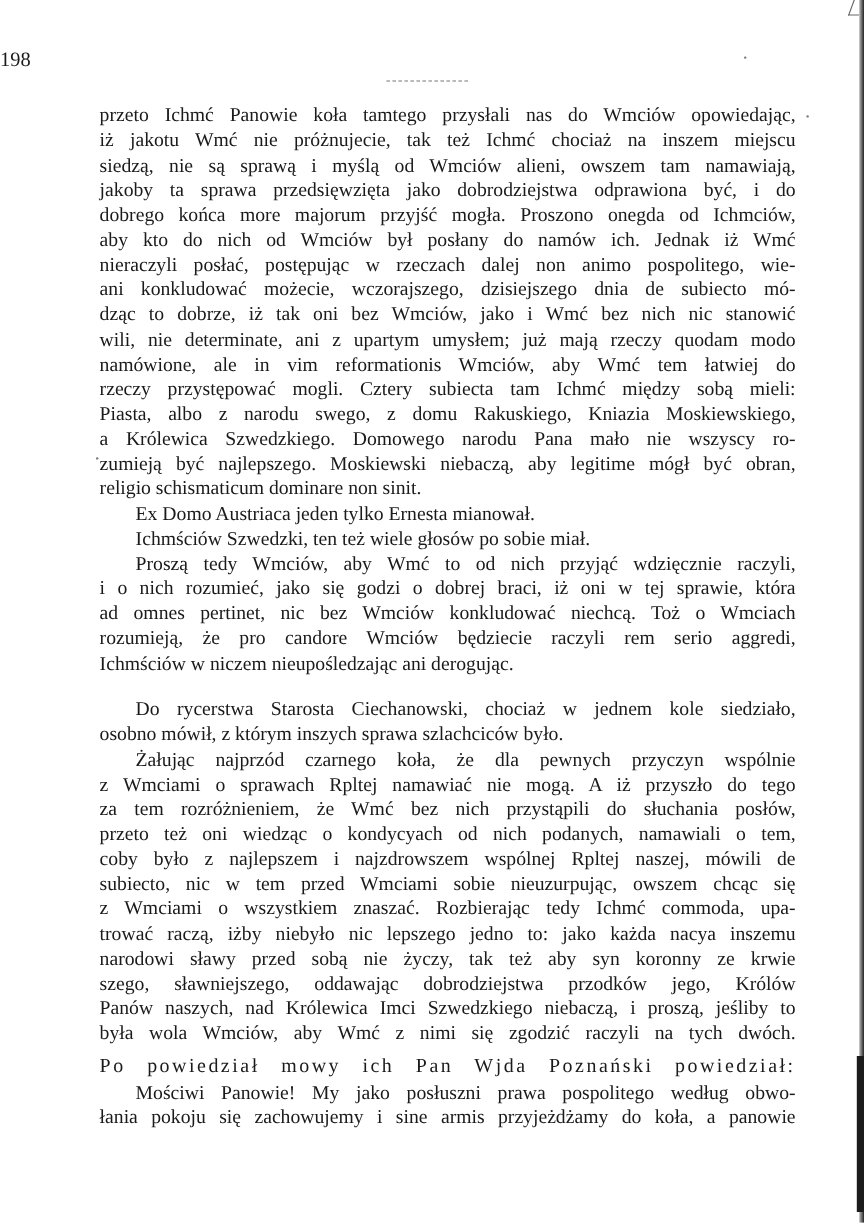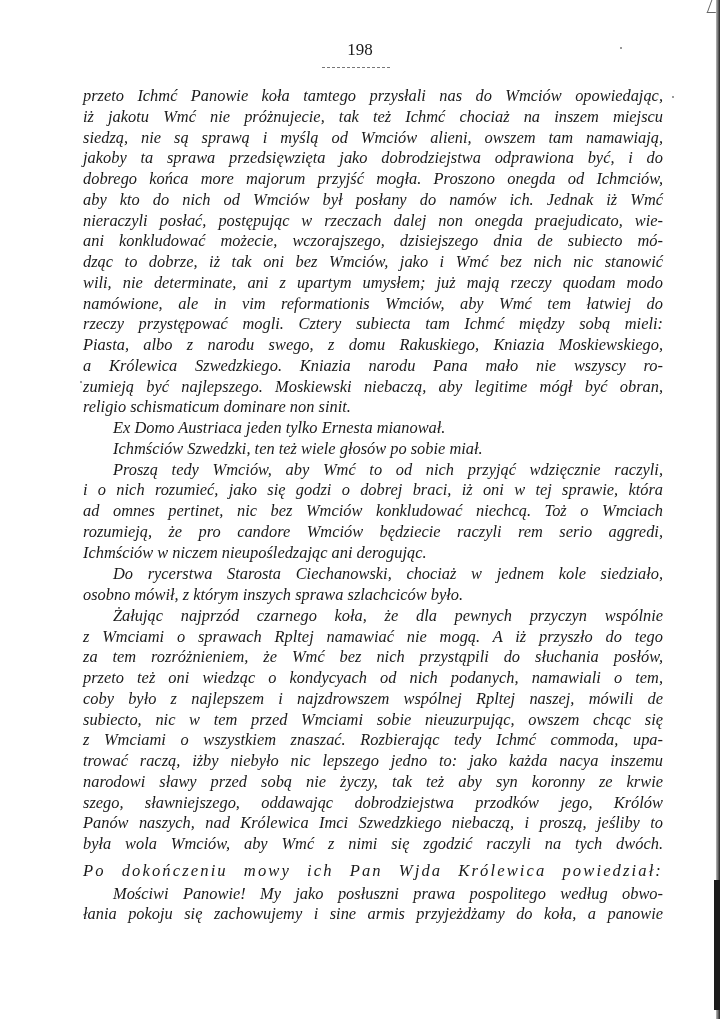--- a/index.html
+++ b/index.html
@@ -4,39 +4,38 @@
 <style>
   html, body { margin: 0; padding: 0; }
   body {
     width: 720px; height: 1019px; overflow: hidden;
     background: #ffffff; position: relative;
     font-family: "Liberation Serif", "DejaVu Serif", serif;
     color: #1a1a1a;
   }
   .page-number {
     position: absolute; top: 40px; left: 0; width: 720px;
-    text-align: center; font-size: 17px; line-height: 20px;
+    font-size: 17px; line-height: 20px;
   }
   .page-rule {
     position: absolute; top: 67px; left: 322px; width: 68px; height: 0;
     border-top: 1px dashed #777;
   }
   .body-text {
     position: absolute; top: 86px; left: 83px; width: 580px;
     font-size: 16.4px; line-height: 20.75px;
   }
   .line {
     display: block; white-space: nowrap;
     text-align: justify; text-align-last: justify;
     height: 20.75px;
-    font-style: italic;
   }
   .line.last { text-align-last: left; }
   .line.indent { padding-left: 30px; }
-  .line.gap-before { margin-top: 1px; }
+  .line.gap-before { margin-top: 18px; }
   .line.heading {
     letter-spacing: 2.1px; font-size: 16.6px; margin-top: 6px; margin-bottom: 2px;
   }
   .edge-bar {
     position: absolute; right: 0; top: 0; width: 4px; height: 1019px;
     background: linear-gradient(to right, #bbb, #222);
   }
   .edge-bar-bottom {
     position: absolute; right: 0; top: 880px; width: 6px; height: 130px;
     background: #1c1c1c;
@@ -55,28 +54,28 @@
   <div class="page-number">198</div>
   <div class="page-rule"></div>
 
   <div class="body-text" id="body-text">
       <span class="line">przeto Ichmć Panowie koła tamtego przysłali nas do Wmciów opowiedając,</span>
       <span class="line">iż jakotu Wmć nie próżnujecie, tak też Ichmć chociaż na inszem miejscu</span>
       <span class="line">siedzą, nie są sprawą i myślą od Wmciów alieni, owszem tam namawiają,</span>
       <span class="line">jakoby ta sprawa przedsięwzięta jako dobrodziejstwa odprawiona być, i do</span>
       <span class="line">dobrego końca more majorum przyjść mogła. Proszono onegda od Ichmciów,</span>
       <span class="line">aby kto do nich od Wmciów był posłany do namów ich. Jednak iż Wmć</span>
-      <span class="line">nieraczyli posłać, postępując w rzeczach dalej non onegda praejudicato, wie-</span>
+      <span class="line">nieraczyli posłać, postępując w rzeczach dalej non animo pospolitego, wie-</span>
       <span class="line">ani konkludować możecie, wczorajszego, dzisiejszego dnia de subiecto mó-</span>
       <span class="line">dząc to dobrze, iż tak oni bez Wmciów, jako i Wmć bez nich nic stanowić</span>
       <span class="line">wili, nie determinate, ani z upartym umysłem; już mają rzeczy quodam modo</span>
       <span class="line">namówione, ale in vim reformationis Wmciów, aby Wmć tem łatwiej do</span>
       <span class="line">rzeczy przystępować mogli. Cztery subiecta tam Ichmć między sobą mieli:</span>
       <span class="line">Piasta, albo z narodu swego, z domu Rakuskiego, Kniazia Moskiewskiego,</span>
-      <span class="line">a Królewica Szwedzkiego. Kniazia narodu Pana mało nie wszyscy ro-</span>
+      <span class="line">a Królewica Szwedzkiego. Domowego narodu Pana mało nie wszyscy ro-</span>
       <span class="line">zumieją być najlepszego. Moskiewski niebaczą, aby legitime mógł być obran,</span>
       <span class="line last">religio schismaticum dominare non sinit.</span>
       <span class="line indent last">Ex Domo Austriaca jeden tylko Ernesta mianował.</span>
       <span class="line indent last">Ichmściów Szwedzki, ten też wiele głosów po sobie miał.</span>
       <span class="line indent">Proszą tedy Wmciów, aby Wmć to od nich przyjąć wdzięcznie raczyli,</span>
       <span class="line">i o nich rozumieć, jako się godzi o dobrej braci, iż oni w tej sprawie, która</span>
       <span class="line">ad omnes pertinet, nic bez Wmciów konkludować niechcą. Toż o Wmciach</span>
       <span class="line">rozumieją, że pro candore Wmciów będziecie raczyli rem serio aggredi,</span>
       <span class="line last">Ichmściów w niczem nieupośledzając ani derogując.</span>
       <span class="line indent gap-before">Do rycerstwa Starosta Ciechanowski, chociaż w jednem kole siedziało,</span>
@@ -86,21 +85,21 @@
       <span class="line">za tem rozróżnieniem, że Wmć bez nich przystąpili do słuchania posłów,</span>
       <span class="line">przeto też oni wiedząc o kondycyach od nich podanych, namawiali o tem,</span>
       <span class="line">coby było z najlepszem i najzdrowszem wspólnej Rpltej naszej, mówili de</span>
       <span class="line">subiecto, nic w tem przed Wmciami sobie nieuzurpując, owszem chcąc się</span>
       <span class="line">z Wmciami o wszystkiem znaszać. Rozbierając tedy Ichmć commoda, upa-</span>
       <span class="line">trować raczą, iżby niebyło nic lepszego jedno to: jako każda nacya inszemu</span>
       <span class="line">narodowi sławy przed sobą nie życzy, tak też aby syn koronny ze krwie</span>
       <span class="line">szego, sławniejszego, oddawając dobrodziejstwa przodków jego, Królów</span>
       <span class="line">Panów naszych, nad Królewica Imci Szwedzkiego niebaczą, i proszą, jeśliby to</span>
       <span class="line">była wola Wmciów, aby Wmć z nimi się zgodzić raczyli na tych dwóch.</span>
-      <span class="line heading">Po dokończeniu mowy ich Pan Wjda Królewica powiedział:</span>
+      <span class="line heading">Po powiedział mowy ich Pan Wjda Poznański powiedział:</span>
       <span class="line indent">Mościwi Panowie! My jako posłuszni prawa pospolitego według obwo-</span>
       <span class="line">łania pokoju się zachowujemy i sine armis przyjeżdżamy do koła, a panowie</span>
     </div>
 
   <div class="edge-bar"></div>
   <div class="edge-bar-bottom"></div>
   <div class="corner-mark"></div>
 
   <div class="speck" style="left:620px;top:47px"></div>
   <div class="speck" style="left:672px;top:96px"></div>

